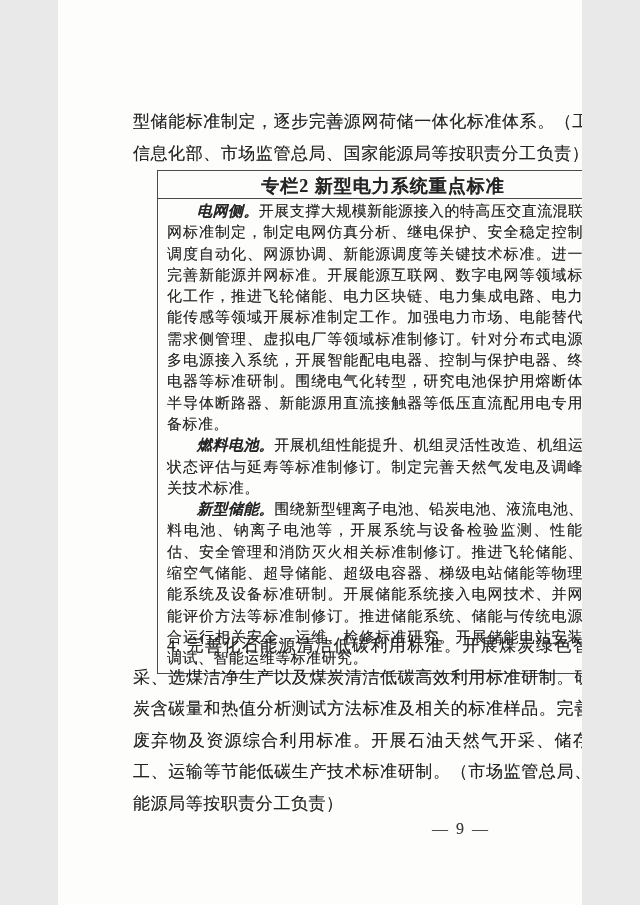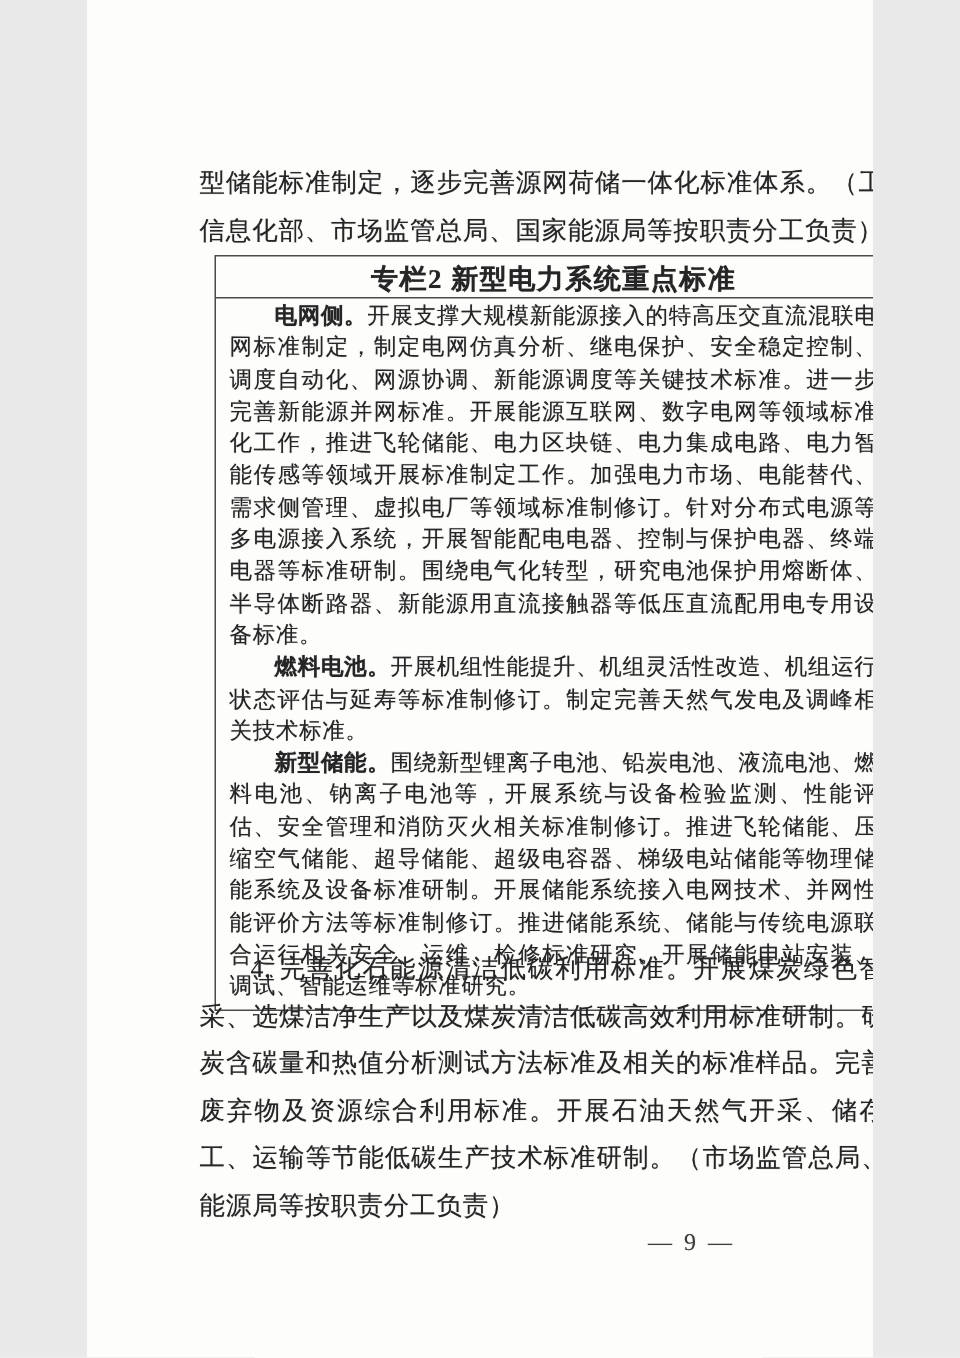--- a/index.html
+++ b/index.html
@@ -31,21 +31,21 @@
   }
   .item4 {
     left: 75px;
     top: 630px;
     width: 494px;
     text-indent: 2em;
   }
   .item4 .lead { font-weight: normal; }
   .panel {
     position: absolute;
-    left: 85px;
+    left: 99px;
     top: 170px;
     width: 452px;
     box-sizing: border-box;
     border: 1.5px solid #4a4a4a;
     background: #fdfdfc;
   }
   .panel-title {
     box-sizing: border-box;
     height: 28px;
     padding-top: 3px;
@@ -62,21 +62,21 @@
   .panel-body p {
     margin: 0;
     font-size: 15px;
     line-height: 21.3px;
     letter-spacing: 0.45px;
     text-align: justify;
     text-justify: inter-character;
     text-indent: 2em;
     text-shadow: 0 0 0.6px rgba(45,45,45,0.5);
   }
-  .panel-body .lead { font-weight: bold; }
+  .panel-body .lead { font-weight: bold; font-style: italic; }
   .page-number {
     position: absolute;
     top: 820px;
     right: 92px;
     font-size: 16px;
     letter-spacing: 2px;
     color: #3b3b3b;
     text-shadow: 0 0 0.5px rgba(45,45,45,0.5);
   }
 </style>

